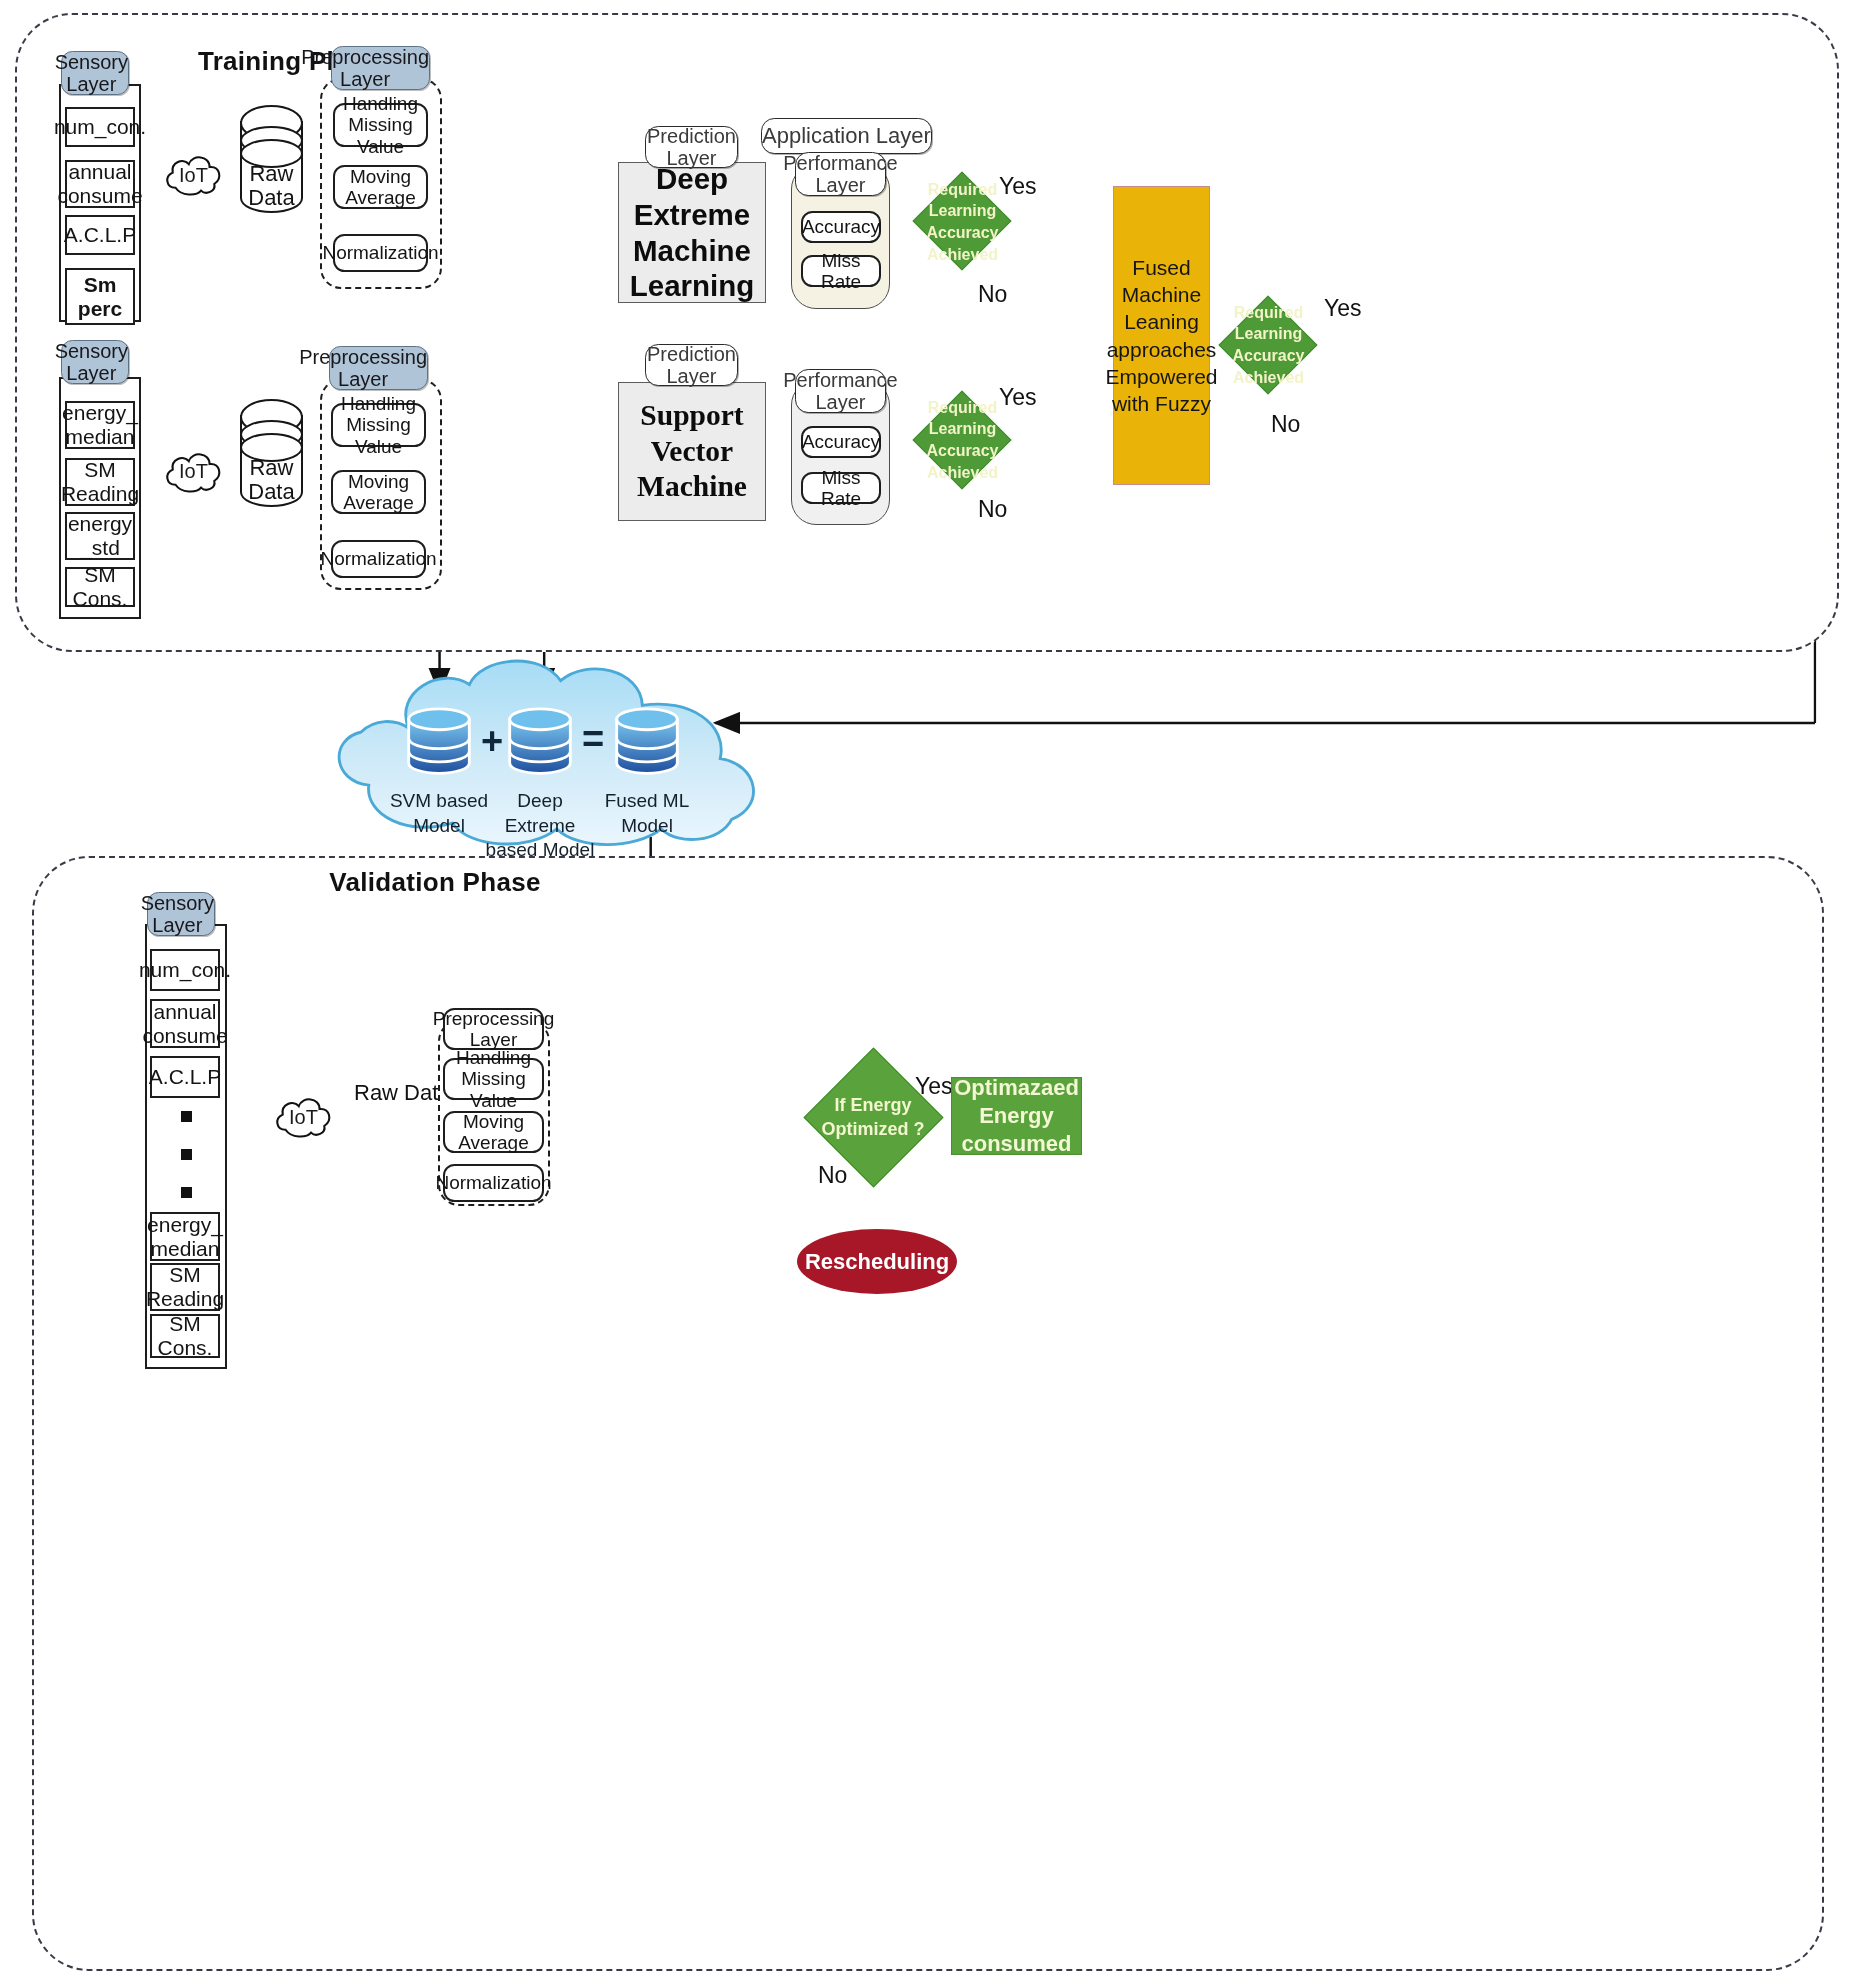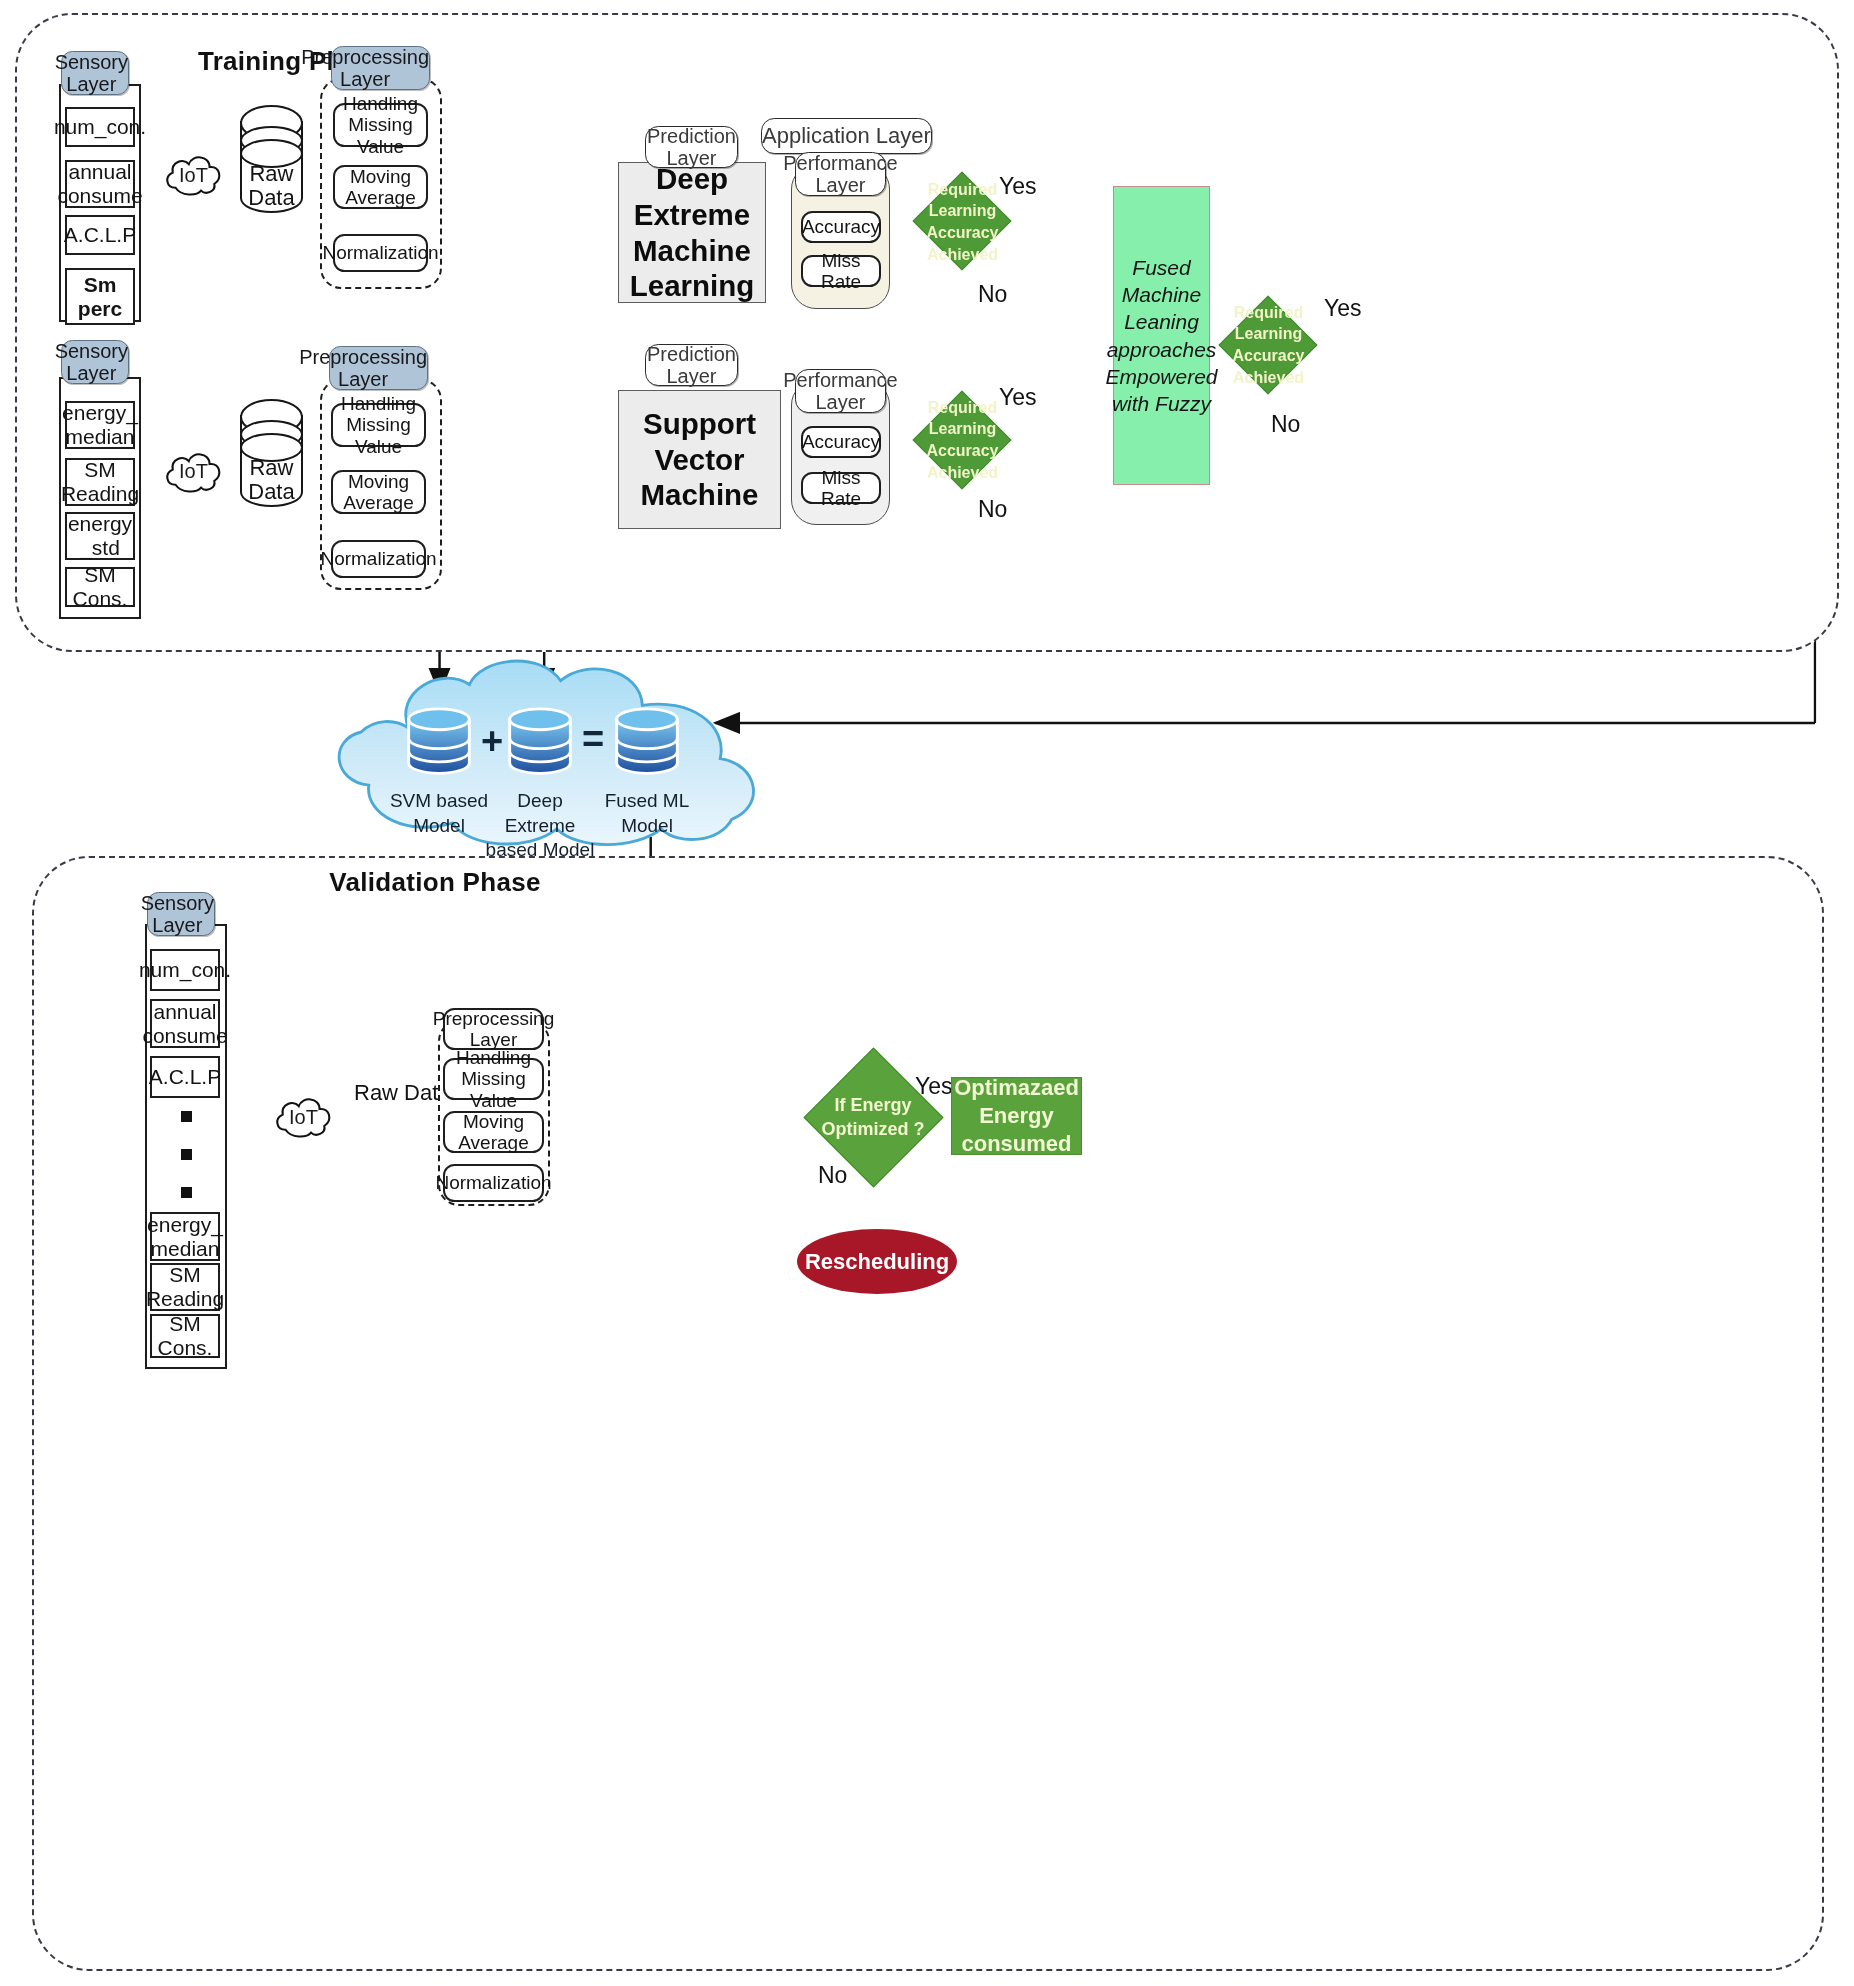--- a/index.html
+++ b/index.html
@@ -64,23 +64,23 @@
   
   .diamond{background:#4d9a36;transform:rotate(45deg);border:1px solid #3f8a2c;}
   .diamond-text{position:absolute;display:flex;align-items:center;justify-content:center;
                 text-align:center;color:#f2f3c7;font-weight:bold;font-size:16px;
                 line-height:1.35;pointer-events:none;}
   .diamond-text.big{font-size:18px;color:#f3f6cf;}
 
   .yn{position:absolute;font-size:23px;color:#111;font-weight:500;}
 
   
-  .fused-box{background:#86efac;border:1.9px solid #c98a8a;display:flex;
+  .fused-box{background:#eab308;border:1.9px solid #c98a8a;display:flex;
              align-items:center;justify-content:center;text-align:center;
-             font-size:21px;line-height:1.3;color:#151515;font-style:italic;}
+             font-size:21px;line-height:1.3;color:#151515;}
 
   
   .cloud-svg{position:absolute;}
   .cloud-lbl{position:absolute;text-align:center;font-size:19px;line-height:1.3;
              color:#14202b;}
   .op{position:absolute;font-size:38px;color:#10283a;font-weight:600;}
 
   
   .import-block{background:#f2f2f2;border:1.9px solid #6b6b6b;display:flex;
                 align-items:center;justify-content:center;text-align:center;
@@ -312,21 +312,21 @@
   </div>
 
   <div class="abs diamond" style="left:927px;top:186px;width:70px;height:70px;"></div>
   <div class="diamond-text" style="left:915px;top:181px;width:95px;height:82px;white-space:pre-line;">Required
 Learning
 Accuracy
 Achieved</div>
   <div class="yn" style="left:999px;top:173px;">Yes</div>
   <div class="yn" style="left:978px;top:281px;">No</div>
 
-  <div class="abs ml-block" style="left:618px;top:390px;width:163px;height:139px;">
+  <div class="abs ml-block" style="left:618px;top:382px;width:148px;height:139px;font-family:Liberation Serif, serif;">
     <span style="white-space: pre-line;">Support
 Vector
 Machine</span>
   </div>
   <div class="abs chip" style="left:645px;top:344px;width:93px;height:42px;">
     <span style="white-space: pre-line;">Prediction
 Layer</span>
   </div>
 
   <div class="abs perf-wrap grayish" style="left:791px;top:380px;width:99px;height:145px;"></div>

